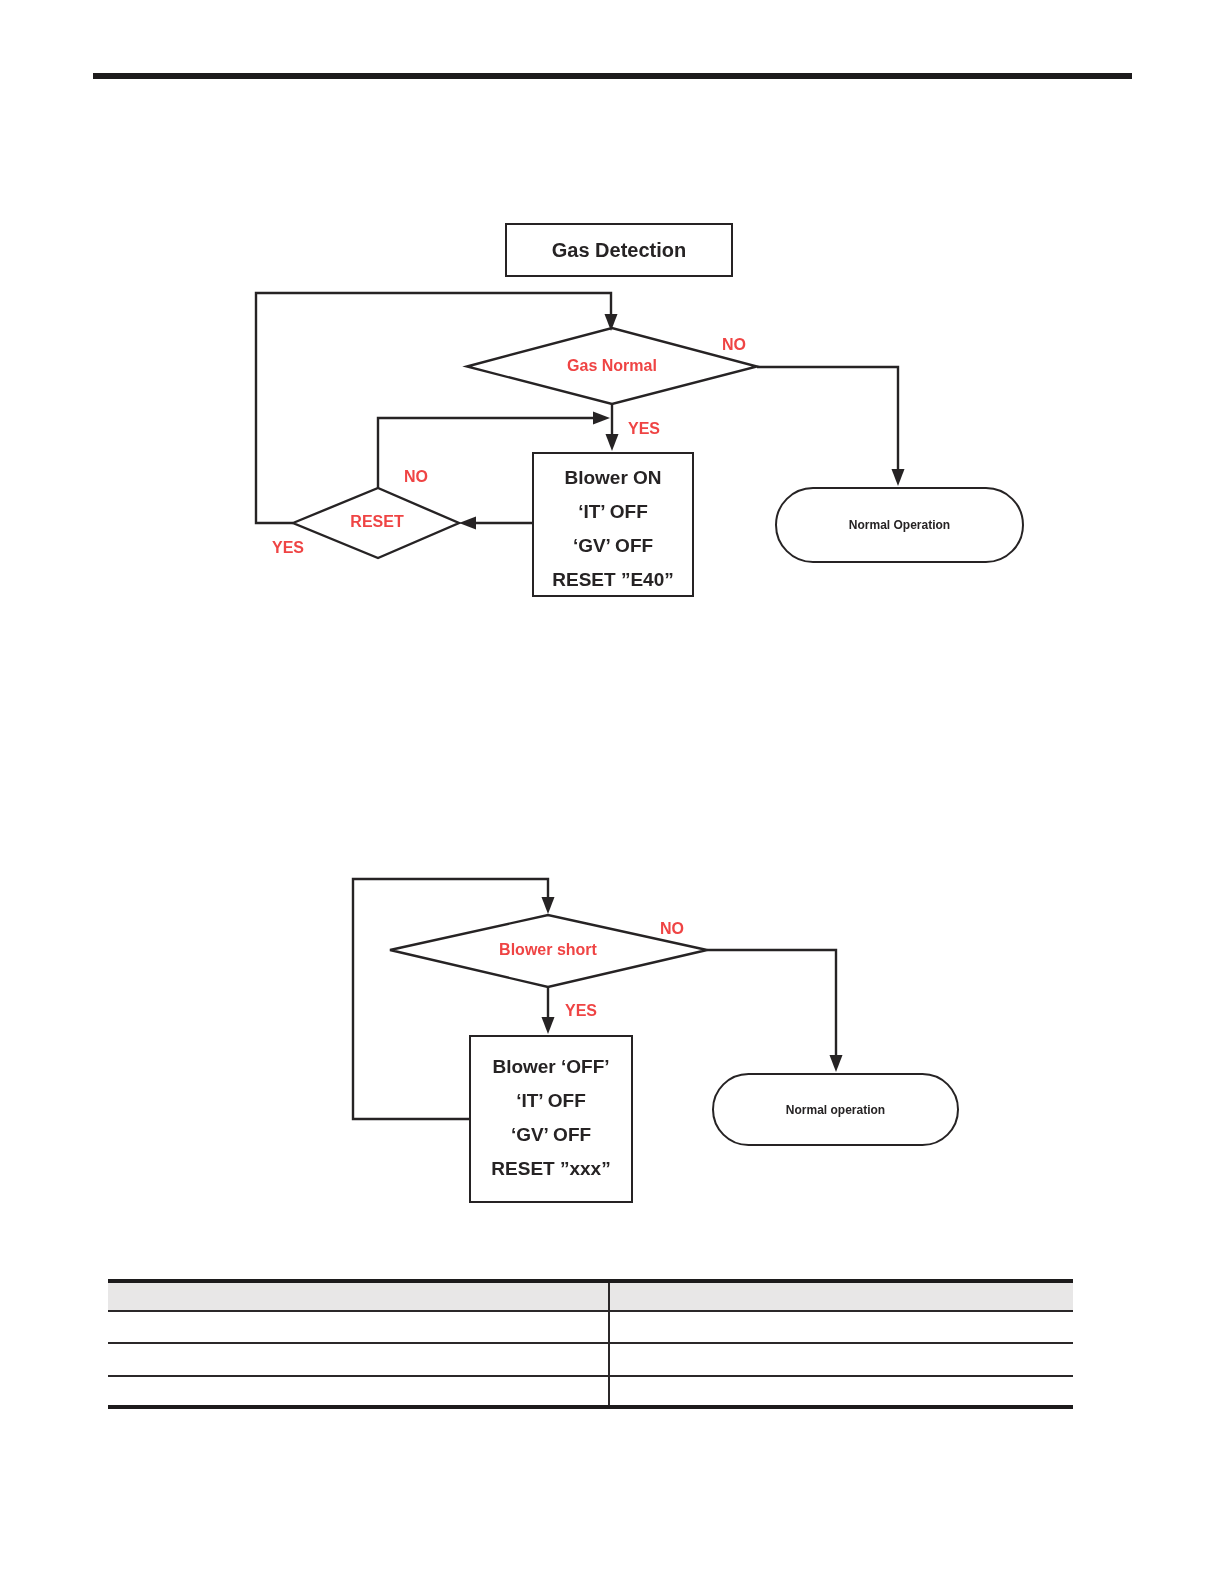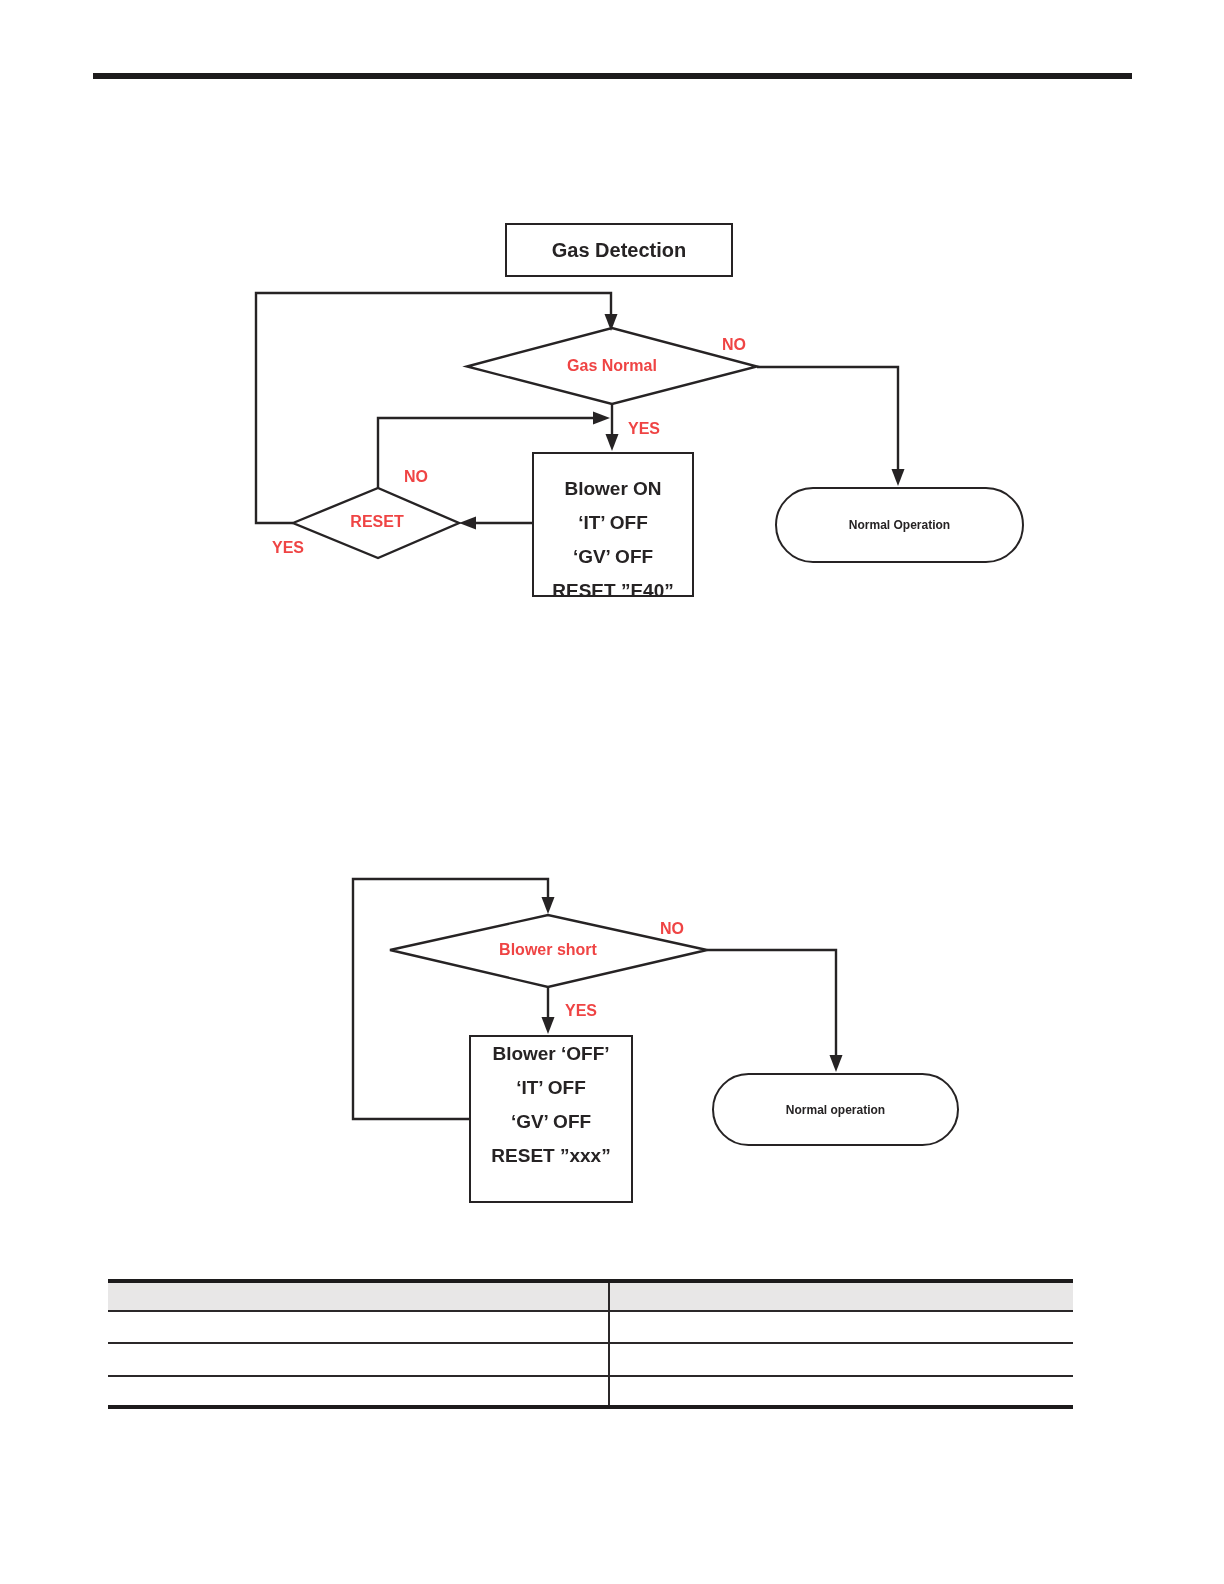--- a/index.html
+++ b/index.html
@@ -42,22 +42,22 @@
   .fc-action {
     position:absolute;
     border:2.5px solid #262324;
     background:#ffffff;
     box-sizing:border-box;
     font-weight:bold; font-size:19px;
     text-align:center;
     line-height:34px;
   }
   .fc-action .ln { white-space:nowrap; }
-  #box-blower-on { padding-top:18px; }
-  #box-blower-off { }
+  #box-blower-on { padding-top:7px; }
+  #box-blower-off { padding-top:13px; }
 
   .edge-label, .diamond-label {
     position:absolute;
     transform:translate(-50%,-50%);
     font-weight:bold; font-size:16px;
     white-space:nowrap;
     color:#ef4444;
   }
 
   table.tbl {

